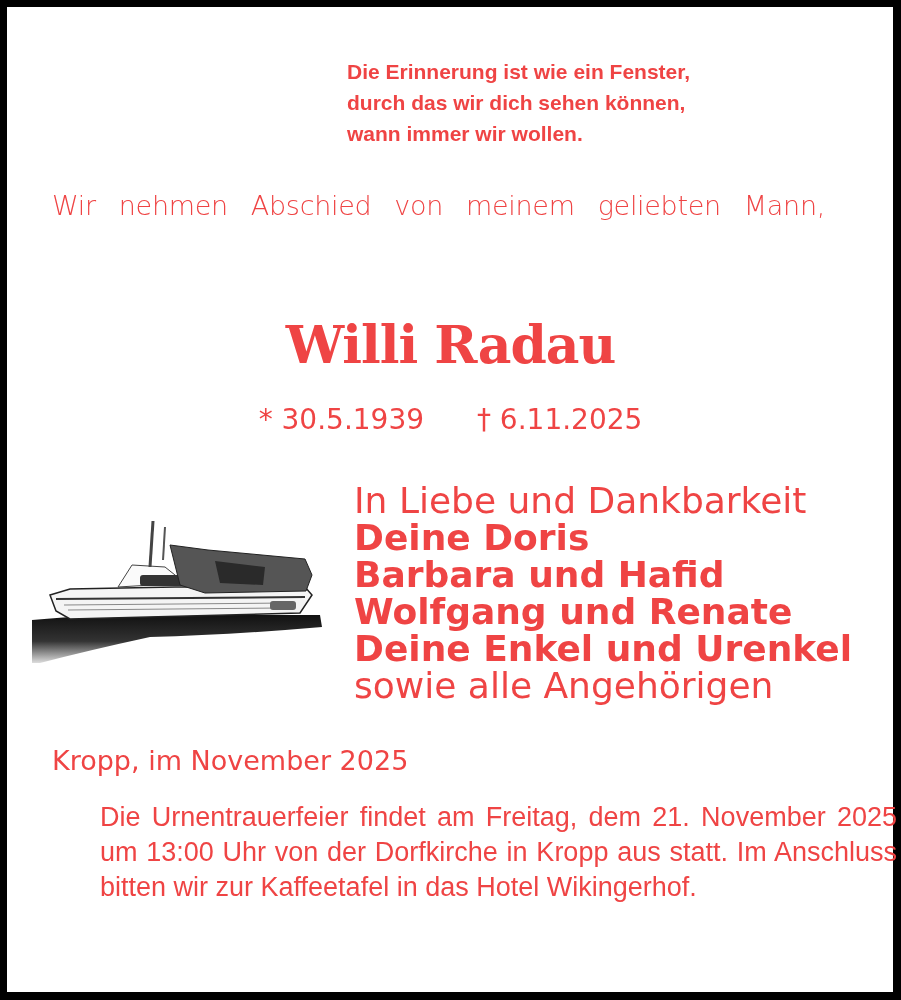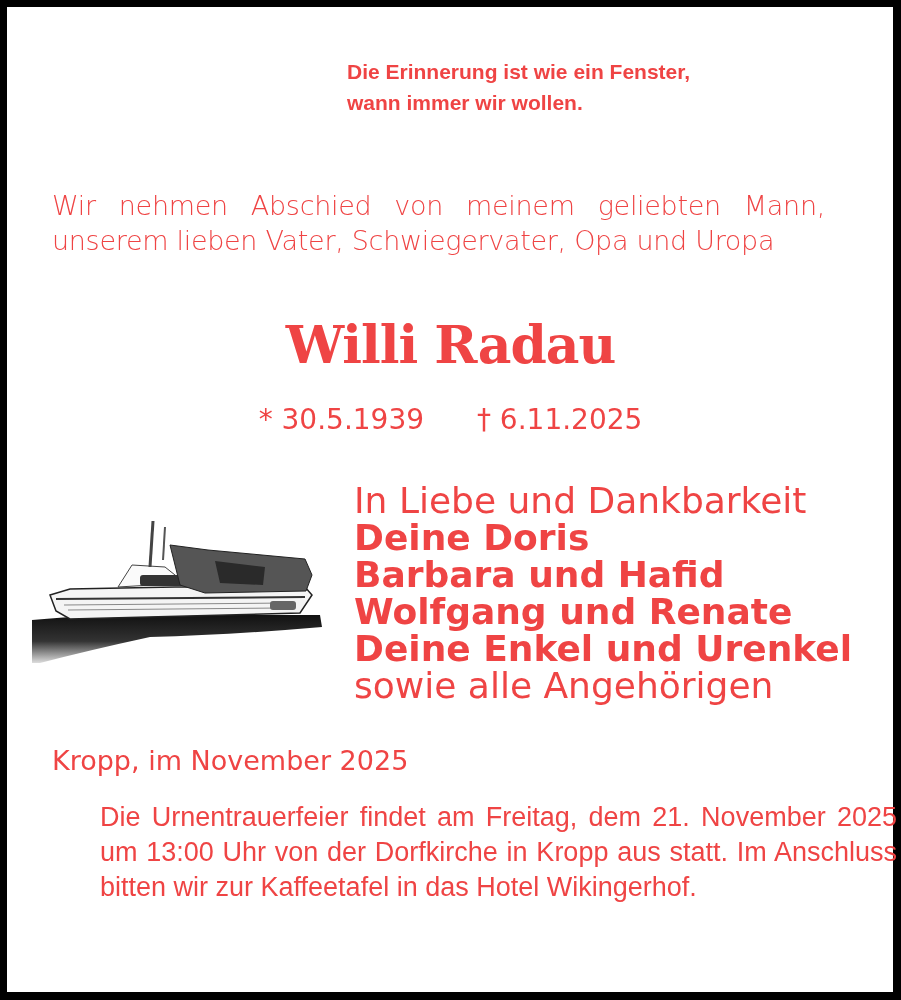--- a/index.html
+++ b/index.html
@@ -18,26 +18,26 @@
   .place { left:52px; top:743px; font-size:27px; line-height:36px; font-family:"DejaVu Sans", sans-serif; }
   .notice { left:52px; top:800px; width:797px; white-space:normal; font-size:27px; line-height:35px; font-family:"Liberation Sans Narrow","Liberation Sans", sans-serif; text-align:justify;margin-left:48px; }
 </style>
 </head>
 <body>
 
 <div class="frame"></div>
 
 <div class="t quote">
   <div>Die Erinnerung ist wie ein Fenster,</div>
+  <div>durch das wir dich sehen können,</div>
   <div>wann immer wir wollen.</div>
 </div>
 
 <div class="t intro">
   <span class="l1">Wir nehmen Abschied von meinem geliebten Mann,</span>
-  <span>unserem lieben Vater, Schwiegervater, Opa und Uropa</span>
 </div>
 
 <div class="t name">Willi Radau</div>
 
 <div class="t dates">
   <span>* 30.5.1939</span>
   <span>† 6.11.2025</span>
 </div>
 
 <svg class="boat" viewBox="0 0 292 150">

